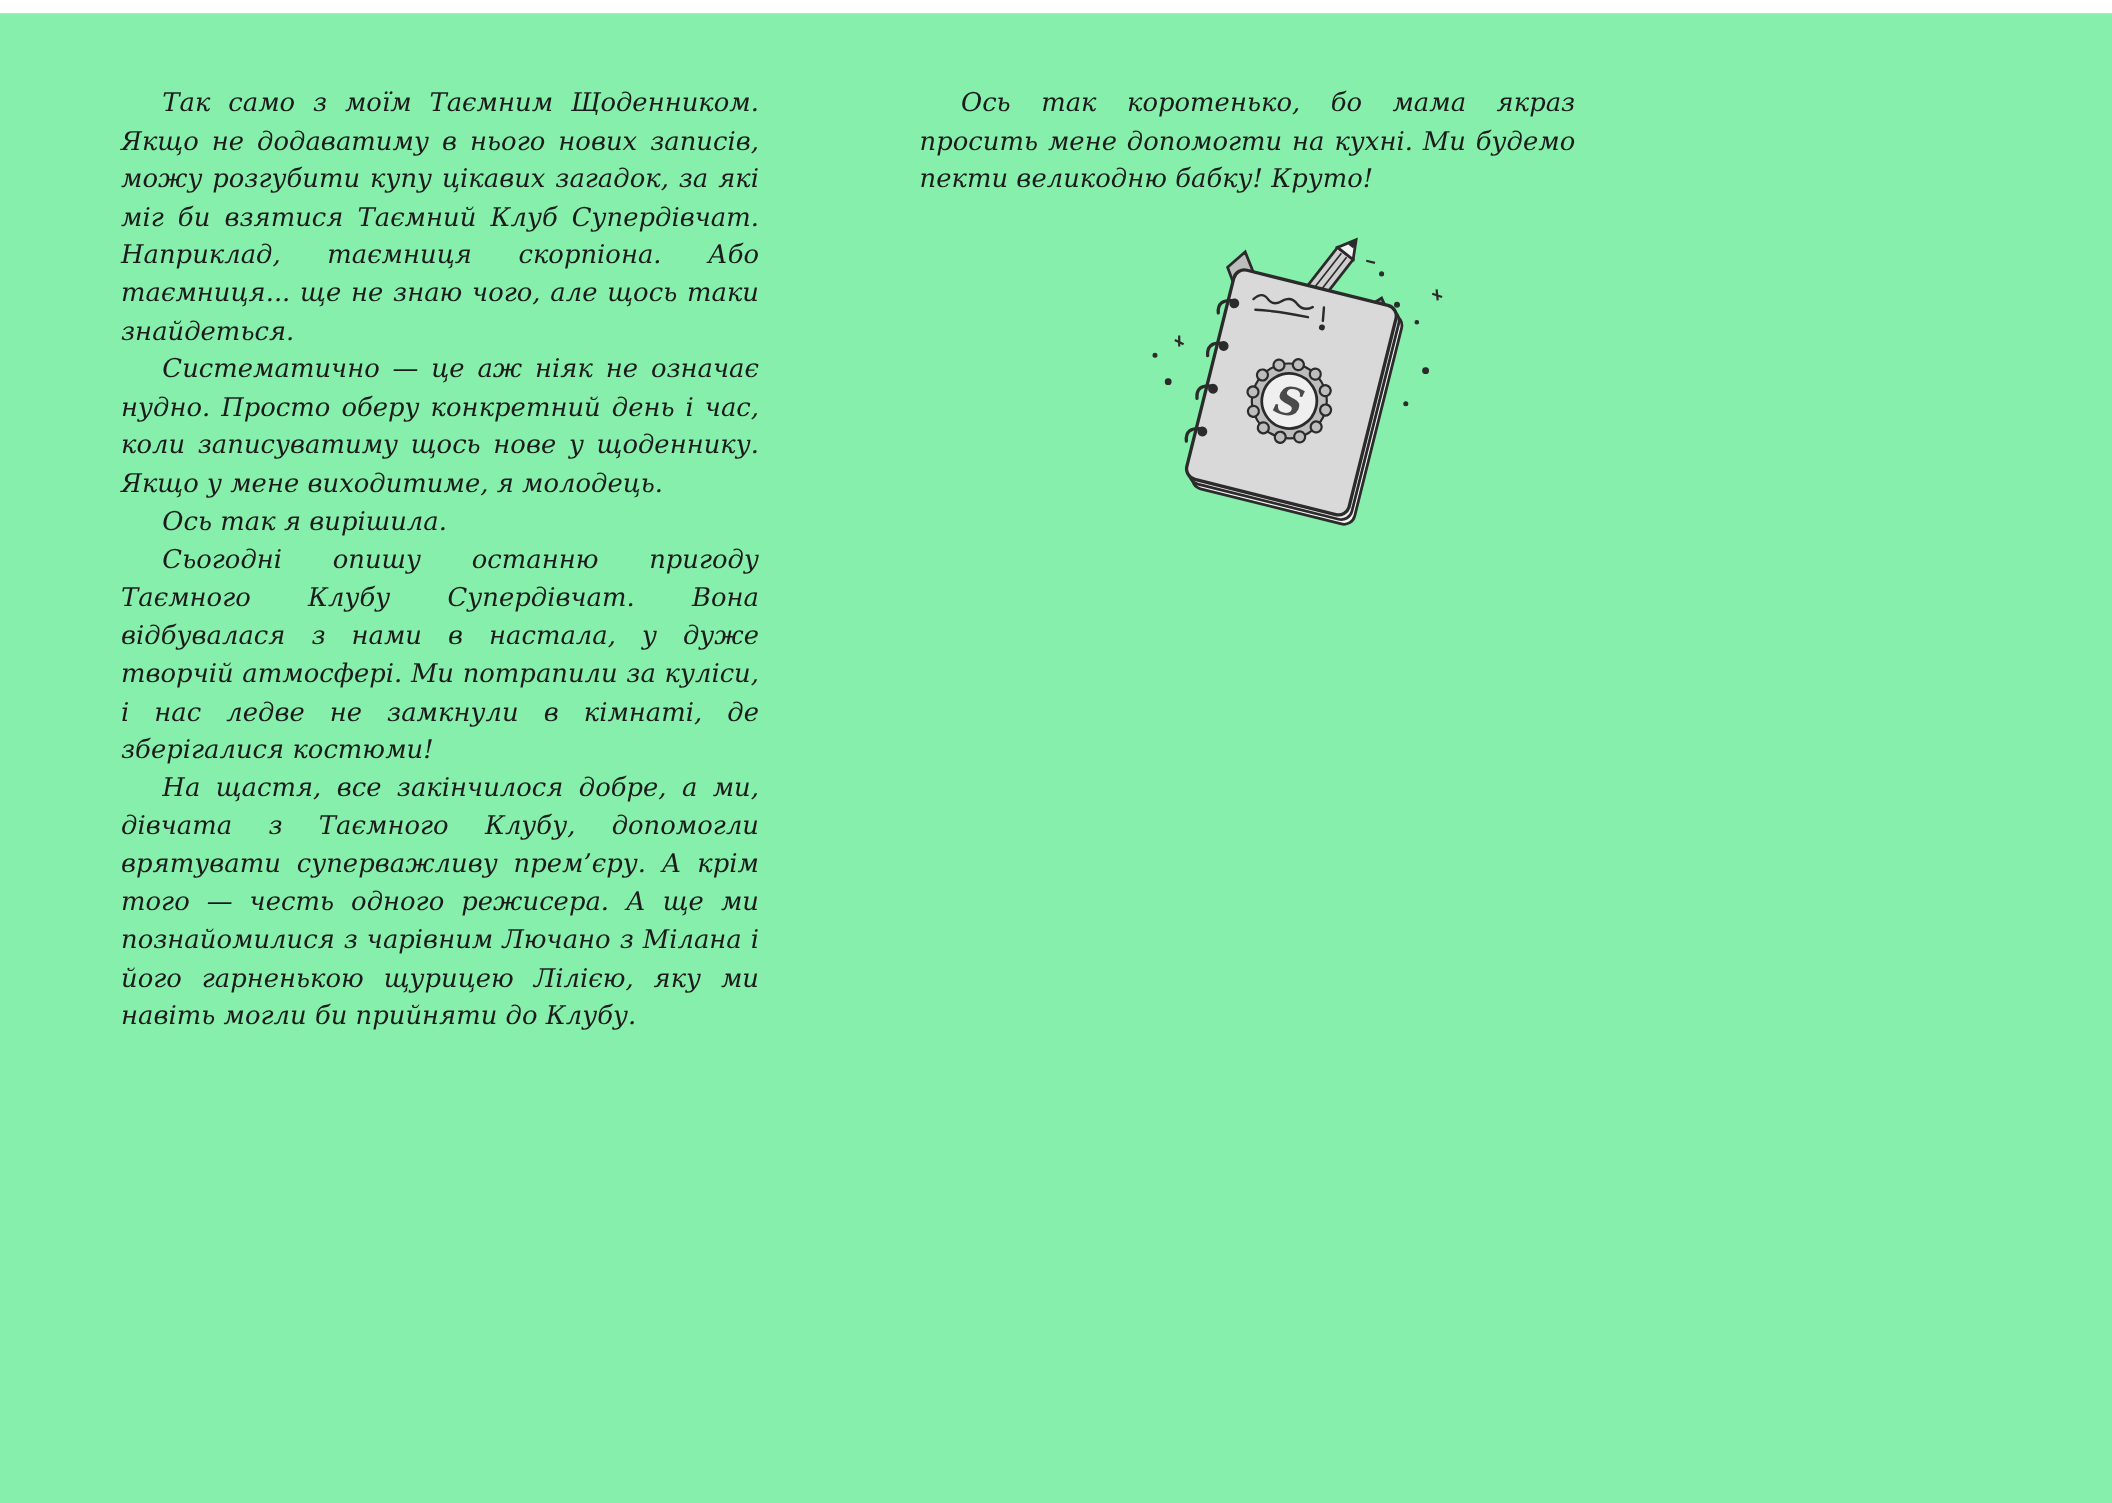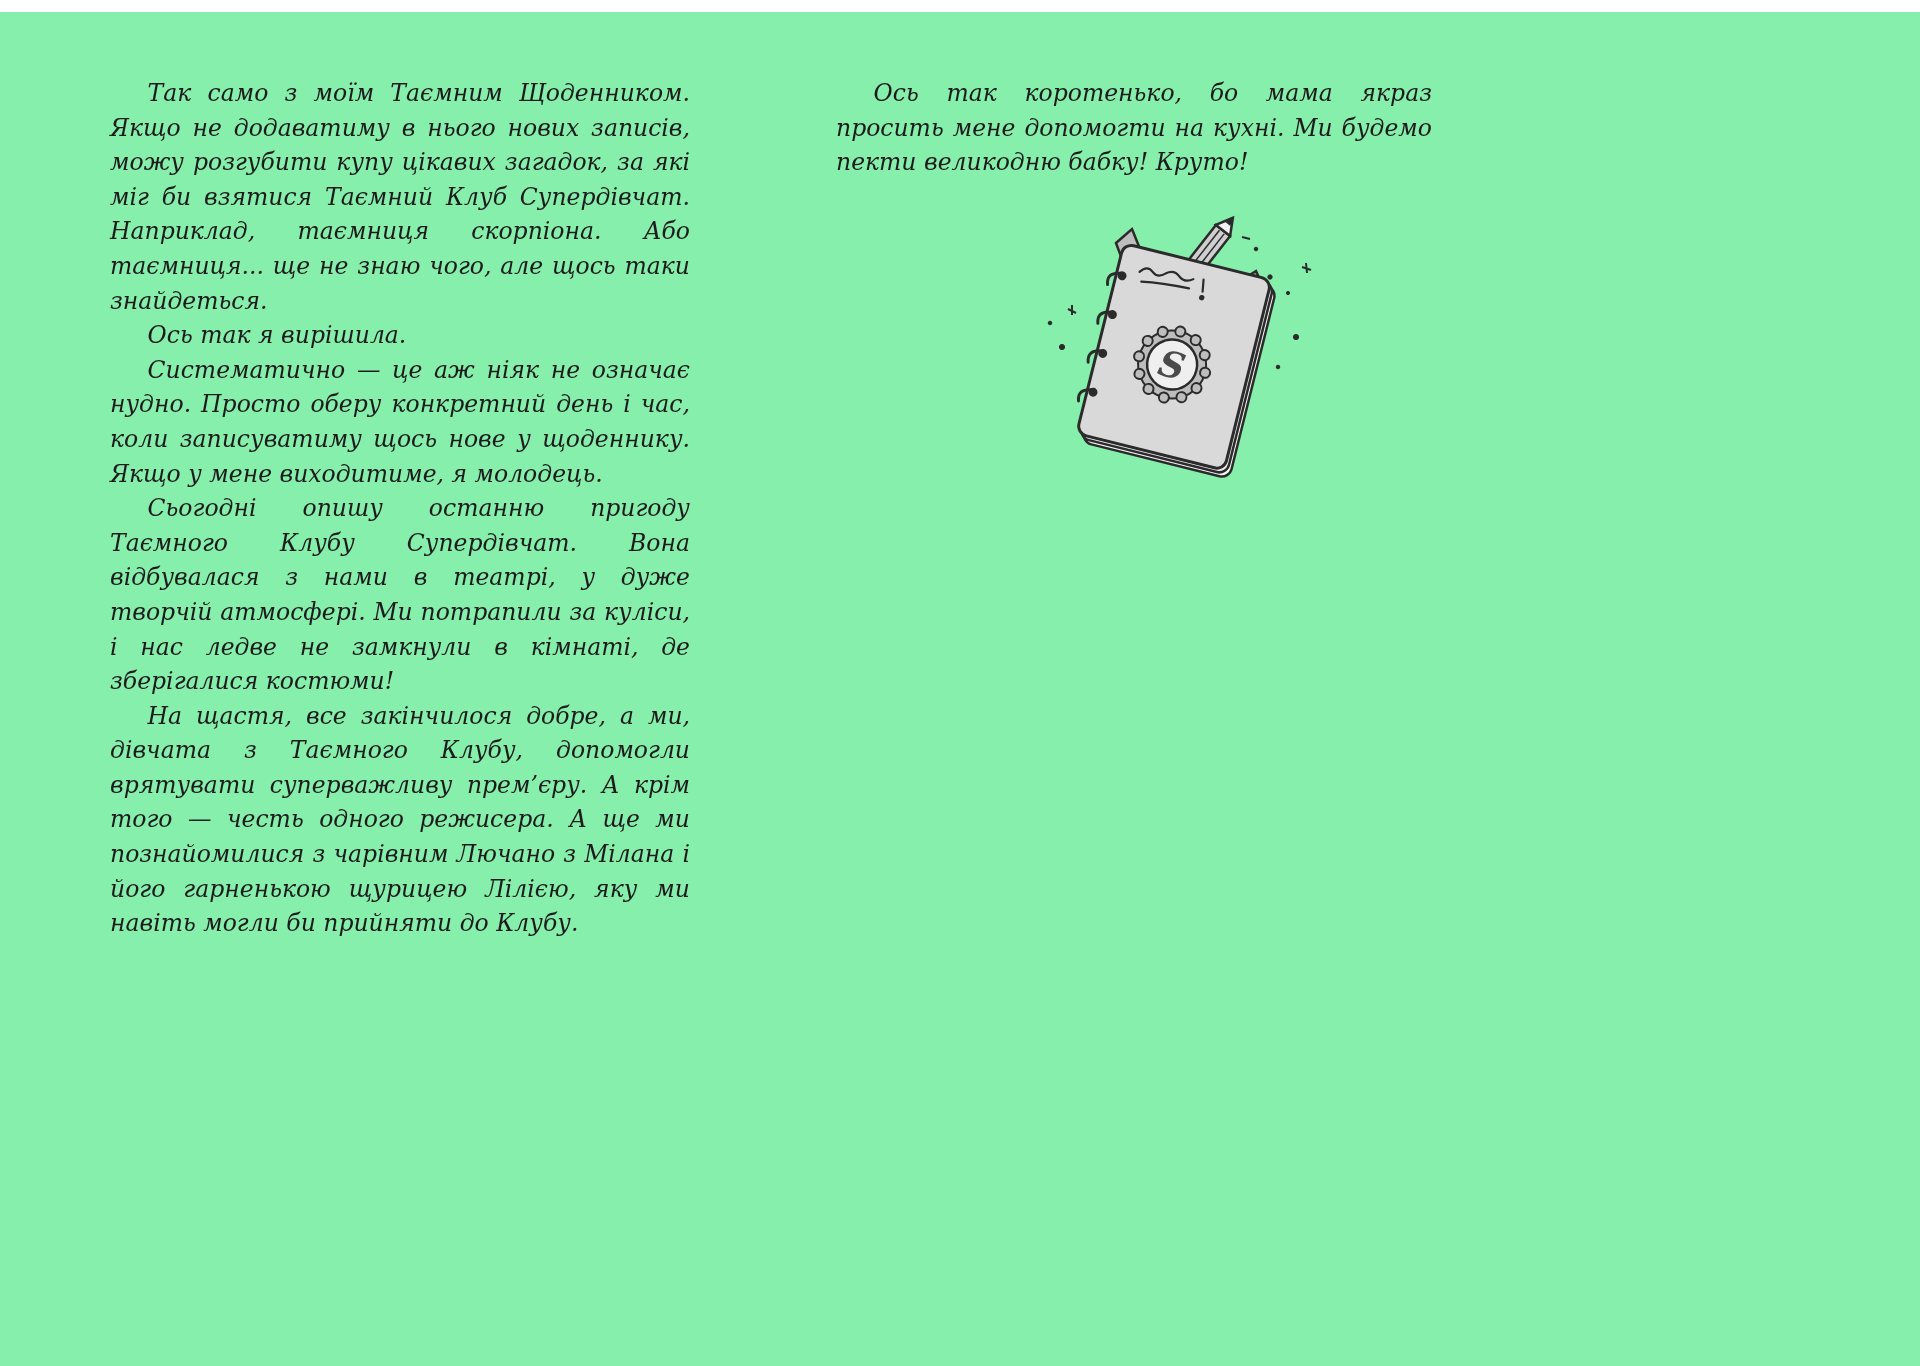--- a/index.html
+++ b/index.html
@@ -42,23 +42,23 @@
   }
   svg { display: block; }
 </style>
 </head>
 <body>
 
 <div class="spread">
 
   <div class="text-col left">
     <p>Так само з моїм Таємним Щоденником. Якщо не додаватиму в нього нових записів, можу розгубити купу цікавих загадок, за які міг би взятися Таємний Клуб Супердівчат. Наприклад, таємниця скорпіона. Або таємниця... ще не знаю чого, але щось таки знайдеться.</p>
+    <p>Систематично — це аж ніяк не означає нудно. Просто оберу конкретний день і час, коли записуватиму щось нове у щоденнику. Якщо у мене виходитиме, я молодець.</p>
     <p>Ось так я вирішила.</p>
-    <p>Систематично — це аж ніяк не означає нудно. Просто оберу конкретний день і час, коли записуватиму щось нове у щоденнику. Якщо у мене виходитиме, я молодець.</p>
-    <p>Сьогодні опишу останню пригоду Таємного Клубу Супердівчат. Вона відбувалася з нами в театрі, у дуже творчій атмосфері. Ми потрапили за куліси, і нас ледве не замкнули в кімнаті, де зберігалися костюми!</p>
+    <p>Сьогодні опишу останню пригоду Таємного Клубу Супердівчат. Вона відбувалася з нами в настала, у дуже творчій атмосфері. Ми потрапили за куліси, і нас ледве не замкнули в кімнаті, де зберігалися костюми!</p>
     <p>На щастя, все закінчилося добре, а ми, дівчата з Таємного Клубу, допомогли врятувати суперважливу прем’єру. А крім того — честь одного режисера. А ще ми познайомилися з чарівним Лючано з Мілана і його гарненькою щурицею Лілією, яку ми навіть могли би прийняти до Клубу.</p>
   </div>
 
   <div class="text-col right">
     <p>Ось так коротенько, бо мама якраз просить мене допомогти на кухні. Ми будемо пекти великодню бабку! Круто!</p>
   </div>
 
   <div class="illustration-wrap">
     <svg width="310" height="290" viewBox="0 0 310 290">
 

